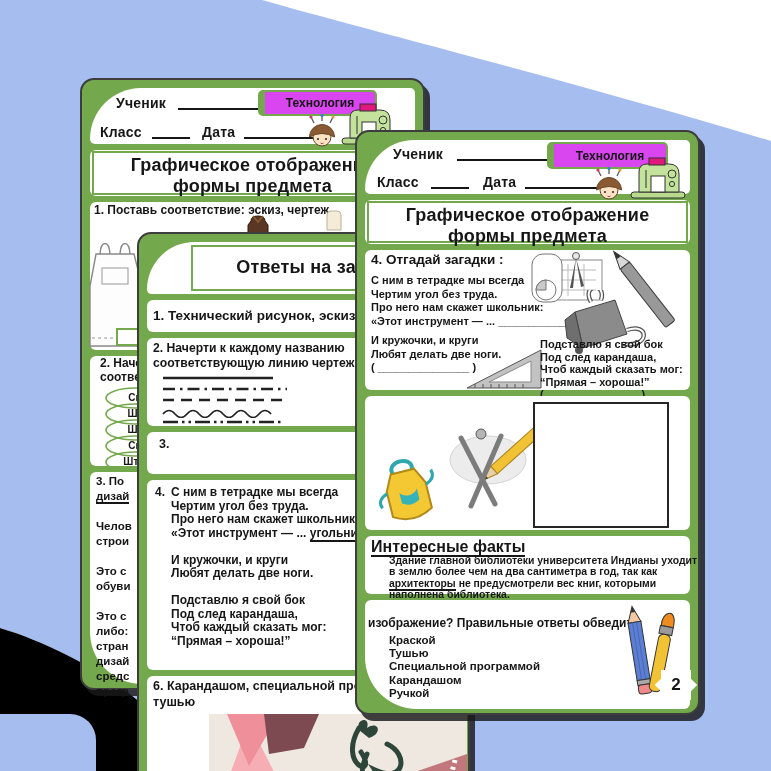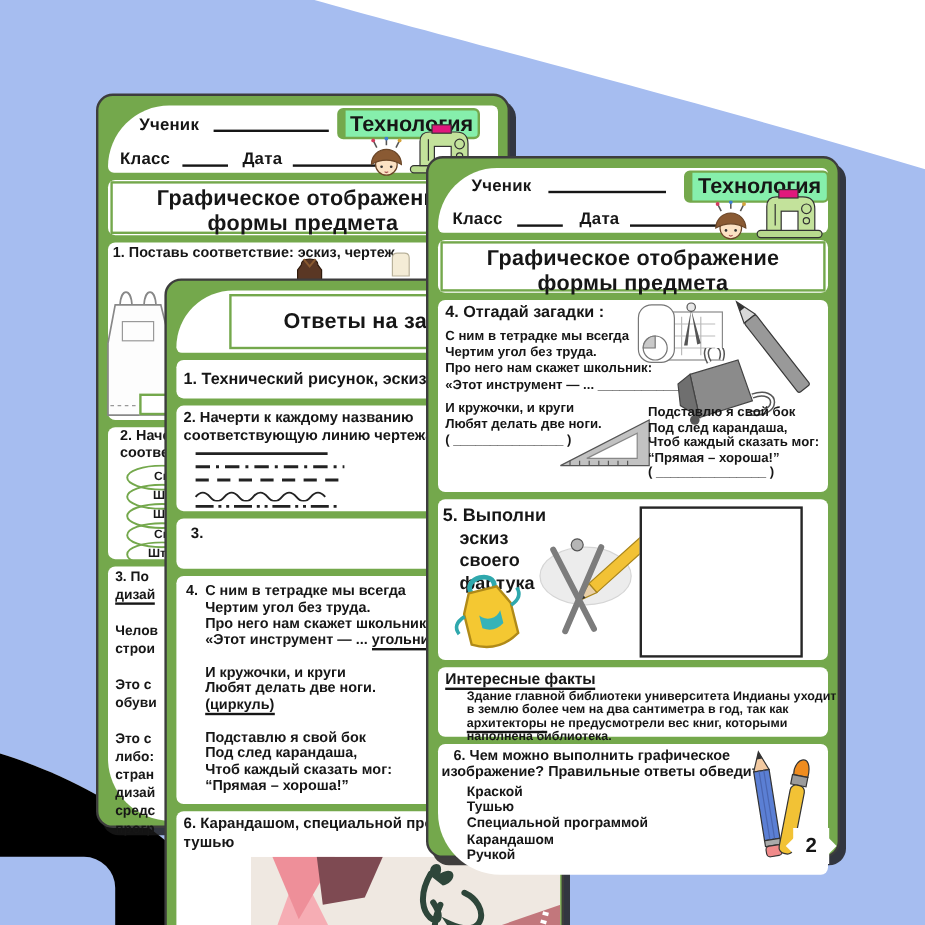--- a/index.html
+++ b/index.html
@@ -7,22 +7,22 @@
   .stage{position:absolute;left:0;top:0;width:771px;height:771px;overflow:hidden;}
   .abs{position:absolute;}
   .card{position:absolute;background:#74a84c;border:2px solid #3d3d3d;border-radius:14px;
         box-shadow:5px 6px 0 rgba(25,25,25,0.82);padding:8px;display:flex;flex-direction:column;
         gap:6px;box-sizing:border-box;}
   .sec{background:#ffffff;border-radius:6px;position:relative;flex:0 0 auto;}
   .sec.first{border-top-left-radius:62px;}
   .sec.last{border-bottom-left-radius:52px;}
   .lbl{font-size:14px;letter-spacing:.2px;}
   .blank{border-bottom:2.2px solid #161616;height:0;display:block;}
-  .badge{border:2.5px solid #74a84c;border-left-width:7px;border-radius:5px;background:#86efac;
-         font-size:18px;display:flex;align-items:center;justify-content:center;margin-left:23px;}
+  .badge{border:2.5px solid #74a84c;border-left-width:7px;border-radius:5px;background:#d946ef;
+         font-size:12px;display:flex;align-items:center;justify-content:center;}
   .tbox{border:2.5px solid #74a84c;background:#fff;text-align:center;}
   .title{font-size:18px;line-height:21px;padding-top:2px;letter-spacing:.2px;}
   .h13{font-size:13.5px;} .h12{font-size:12.5px;}
   .r{font-size:11px;line-height:13.5px;}
   .r2{font-size:11px;line-height:12.6px;}
   .t12{font-size:12px;line-height:13.5px;}
   .opt{font-size:11.5px;line-height:13.2px;}
   .u{border-bottom:2px solid #161616;}
   .fact{font-size:10.4px;line-height:11.4px;}
   .frag{font-size:11.5px;line-height:15px;min-height:15px;}
@@ -202,21 +202,20 @@
     <div class="sec" style="height:190px;">
       <div class="abs t12" style="left:8px;top:6px;">4.</div>
       <div class="abs t12" style="left:24px;top:6px;width:295px;white-space:nowrap;">
         <div class="row">С ним в тетрадке мы всегда</div>
         <div class="row">Чертим угол без труда.</div>
         <div class="row">Про него нам скажет школьник:</div>
         <div class="row"><span>«Этот инструмент — ... </span><span class="u">угольник</span><span>»</span></div>
         <div class="row"></div>
         <div class="row">И кружочки, и круги</div>
         <div class="row">Любят делать две ноги.</div>
-        <div class="row"><span class="u">(циркуль)</span></div>
         <div class="row"></div>
         <div class="row">Подставлю я свой бок</div>
         <div class="row">Под след карандаша,</div>
         <div class="row">Чтоб каждый сказать мог:</div>
         <div class="row">“Прямая – хороша!”</div>
       </div>
     </div>
 
     <div class="sec last" style="height:180px;">
       <div class="abs h12" style="left:6px;top:3px;white-space:nowrap;">6. Карандашом, специальной программой,</div>
@@ -280,21 +279,21 @@
 
     <div class="sec" style="height:44px;">
       <div class="abs tbox" style="left:2px;right:2px;top:1px;bottom:1px;">
         <div class="title">
           <div>Графическое отображение</div>
           <div>формы предмета</div>
         </div>
       </div>
     </div>
 
-    <div class="sec" style="height:160px;">
+    <div class="sec" style="height:140px;">
       <div class="abs h13" style="left:6px;top:2px;">4. Отгадай загадки  :</div>
       <div class="abs r" style="left:6px;top:24px;white-space:nowrap;">
         <div>С ним в тетрадке мы всегда</div>
         <div>Чертим угол без труда.</div>
         <div>Про него нам скажет школьник:</div>
         <div>«Этот инструмент — ...  ______________  »</div>
       </div>
       <div class="abs r" style="left:6px;top:84px;white-space:nowrap;">
         <div>И кружочки, и круги</div>
         <div>Любят делать две ноги.</div>
@@ -334,26 +333,20 @@
       <div class="abs r2" style="left:175px;top:88px;white-space:nowrap;">
         <div>Подставлю я свой бок</div>
         <div>Под след карандаша,</div>
         <div>Чтоб каждый сказать мог:</div>
         <div>“Прямая – хороша!”</div>
         <div>( _______________ )</div>
       </div>
     </div>
 
     <div class="sec" style="height:134px;">
-      <div class="abs" style="left:4px;top:4px;font-size:15px;line-height:19px;">
-        <div>5. Выполни</div>
-        <div style="padding-left:14px;">эскиз</div>
-        <div style="padding-left:14px;">своего</div>
-        <div style="padding-left:14px;">фартука</div>
-      </div>
       <svg class="abs" style="left:6px;top:58px;" width="82" height="76" viewBox="0 0 82 76">
         <g transform="rotate(-14,40,36)">
           <path d="M26,16 C22,2 50,2 46,16" stroke="#2fa8ad" stroke-width="4" fill="none"></path>
           <path d="M24,16 H48 L56,32 V58 Q36,70 16,58 V32 Z" fill="#f4c832" stroke="#b08a18" stroke-width="2"></path>
           <path d="M28,36 A11,11 0 0 0 46,36 L46,47 Q37,53 28,47 Z" fill="#35b3b8"></path>
           <path d="M16,34 Q4,38 8,47" stroke="#2fa8ad" stroke-width="3" fill="none"></path>
           <path d="M56,34 Q67,30 64,21" stroke="#2fa8ad" stroke-width="3" fill="none"></path>
         </g>
       </svg>
       <svg class="abs" style="left:78px;top:26px;" width="100" height="95" viewBox="0 0 100 95">
@@ -366,28 +359,27 @@
         <g stroke="#7c7c7c" stroke-width="5" stroke-linecap="round">
           <line x1="18" y1="16" x2="52" y2="82"></line>
           <line x1="58" y1="14" x2="28" y2="84"></line>
         </g>
         <circle cx="38" cy="12" r="5" fill="#b5b5b5" stroke="#555"></circle>
       </svg>
       <div class="abs sq" style="left:168px;top:6px;width:132px;height:122px;"></div>
     </div>
 
     <div class="sec" style="height:58px;">
-      <div class="abs" style="left:6px;top:2px;font-size:13px;"><span class="u">Интересные факты</span></div>
+      <div class="abs" style="left:6px;top:2px;font-size:16px;"><span class="u">Интересные факты</span></div>
       <div class="abs fact" style="left:24px;top:19px;width:316px;">
         <span>Здание главной библиотеки университета Индианы уходит в землю более чем на два сантиметра в год, так как </span><span class="u">архитекторы</span><span> не предусмотрели вес книг, которыми наполнена библиотека.</span>
       </div>
     </div>
 
     <div class="sec last" style="height:109px;">
-      <div class="abs opt" style="left:13px;top:3px;font-size:12px;">6.   Чем можно выполнить графическое</div>
       <div class="abs opt" style="left:3px;top:17px;font-size:12px;">изображение? Правильные ответы обведите</div>
       <div class="abs opt" style="left:24px;top:34px;">
         <div>Краской</div>
         <div>Тушью</div>
         <div>Специальной программой</div>
         <div>Карандашом</div>
         <div>Ручкой</div>
       </div>
       <svg class="abs" style="left:248px;top:4px;" width="72" height="96" viewBox="0 0 72 96">
         <g transform="rotate(-9,26,50)">

